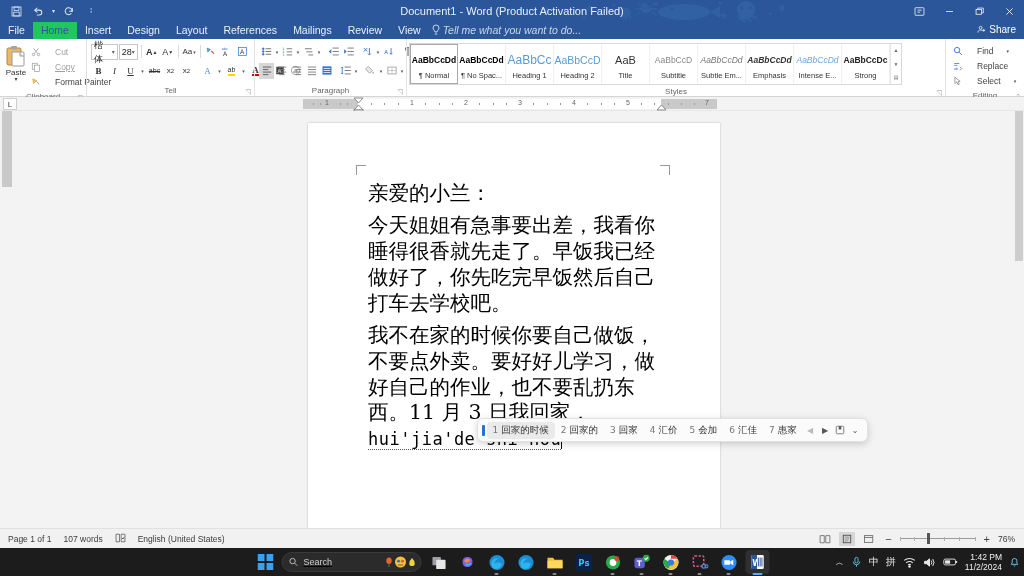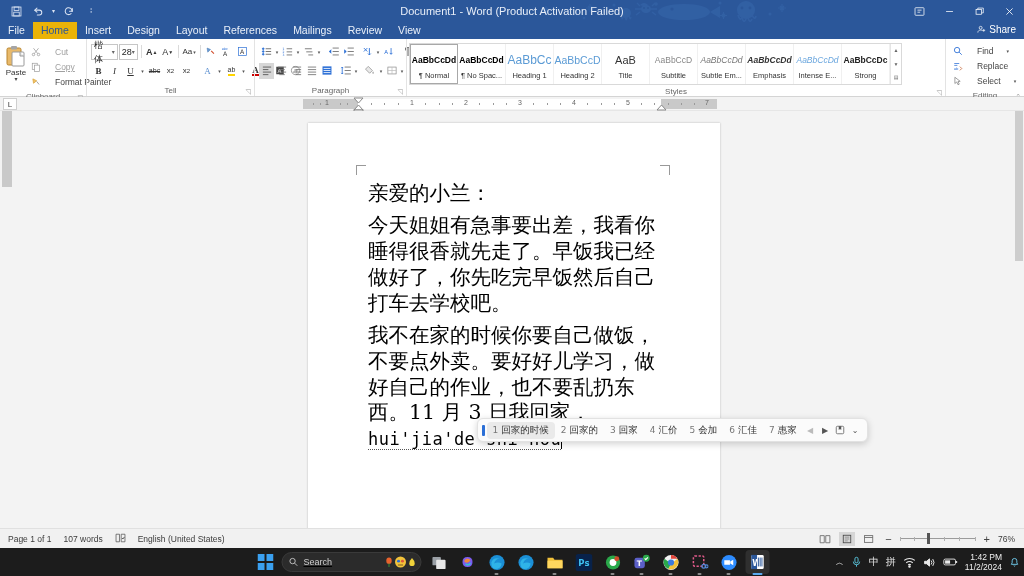--- a/index.html
+++ b/index.html
@@ -43,21 +43,21 @@
   
   .tabsrow {
     position: absolute; left: 0; top: 22px; width: 1024px; height: 17px;
     background: #2b579a; display: flex; align-items: flex-end;
   }
   .tab {
     font-size: 10.5px; color: #eaf0f9; padding: 0 8px; height: 17px;
     line-height: 17px; white-space: nowrap;
   }
   .tab.file { background: #2b579a; }
-  .tab.active { background: #eab308; color: #2b579a; }
+  .tab.active { background: #22c55e; color: #2b579a; }
   .tellme {
     font-size: 10.5px; color: #c9d6ea; padding-left: 14px; position: relative;
     line-height: 17px; font-style: italic;
   }
   .tellme .bulb {
     position: absolute; left: 2px; top: 2px; width: 10px; height: 13px;
   }
   .share-btn {
     position: absolute; right: 4px; top: 1px;
     font-size: 10px; color: #fff; display: flex; align-items: center; gap: 3px;
@@ -404,20 +404,27 @@
 <div class="tabsrow">
   <div class="tab file">File</div>
   <div class="tab active">Home</div>
   <div class="tab">Insert</div>
   <div class="tab">Design</div>
   <div class="tab">Layout</div>
   <div class="tab">References</div>
   <div class="tab">Mailings</div>
   <div class="tab">Review</div>
   <div class="tab">View</div>
+  <div class="tellme">
+    <svg class="bulb" viewBox="0 0 10 13" fill="none" stroke="#c9d6ea" stroke-width="1">
+      <path d="M5 1 a3 3 0 0 1 3 3 c0 2 -2 2.5 -2 4 h-2 c0 -1.5 -2 -2 -2 -4 a3 3 0 0 1 3 -3z"></path>
+        <path d="M3.6 10 h2.8"></path>
+    </svg>
+    <span>Tell me what you want to do...</span>
+  </div>
   <div class="share-btn">
     <svg width="9" height="9" viewBox="0 0 16 16" fill="none" stroke="#fff" stroke-width="1.3">
       <circle cx="6.5" cy="5" r="2.6"></circle>
         <path d="M1.5 13.5 c0 -3 2.2 -4.4 5 -4.4 c1.3 0 2.4 .3 3.3 .9"></path>
       <path d="M12 7 v5 M9.5 9.5 h5"></path>
     </svg>
     <span>Share</span>
   </div>
 </div>
 

